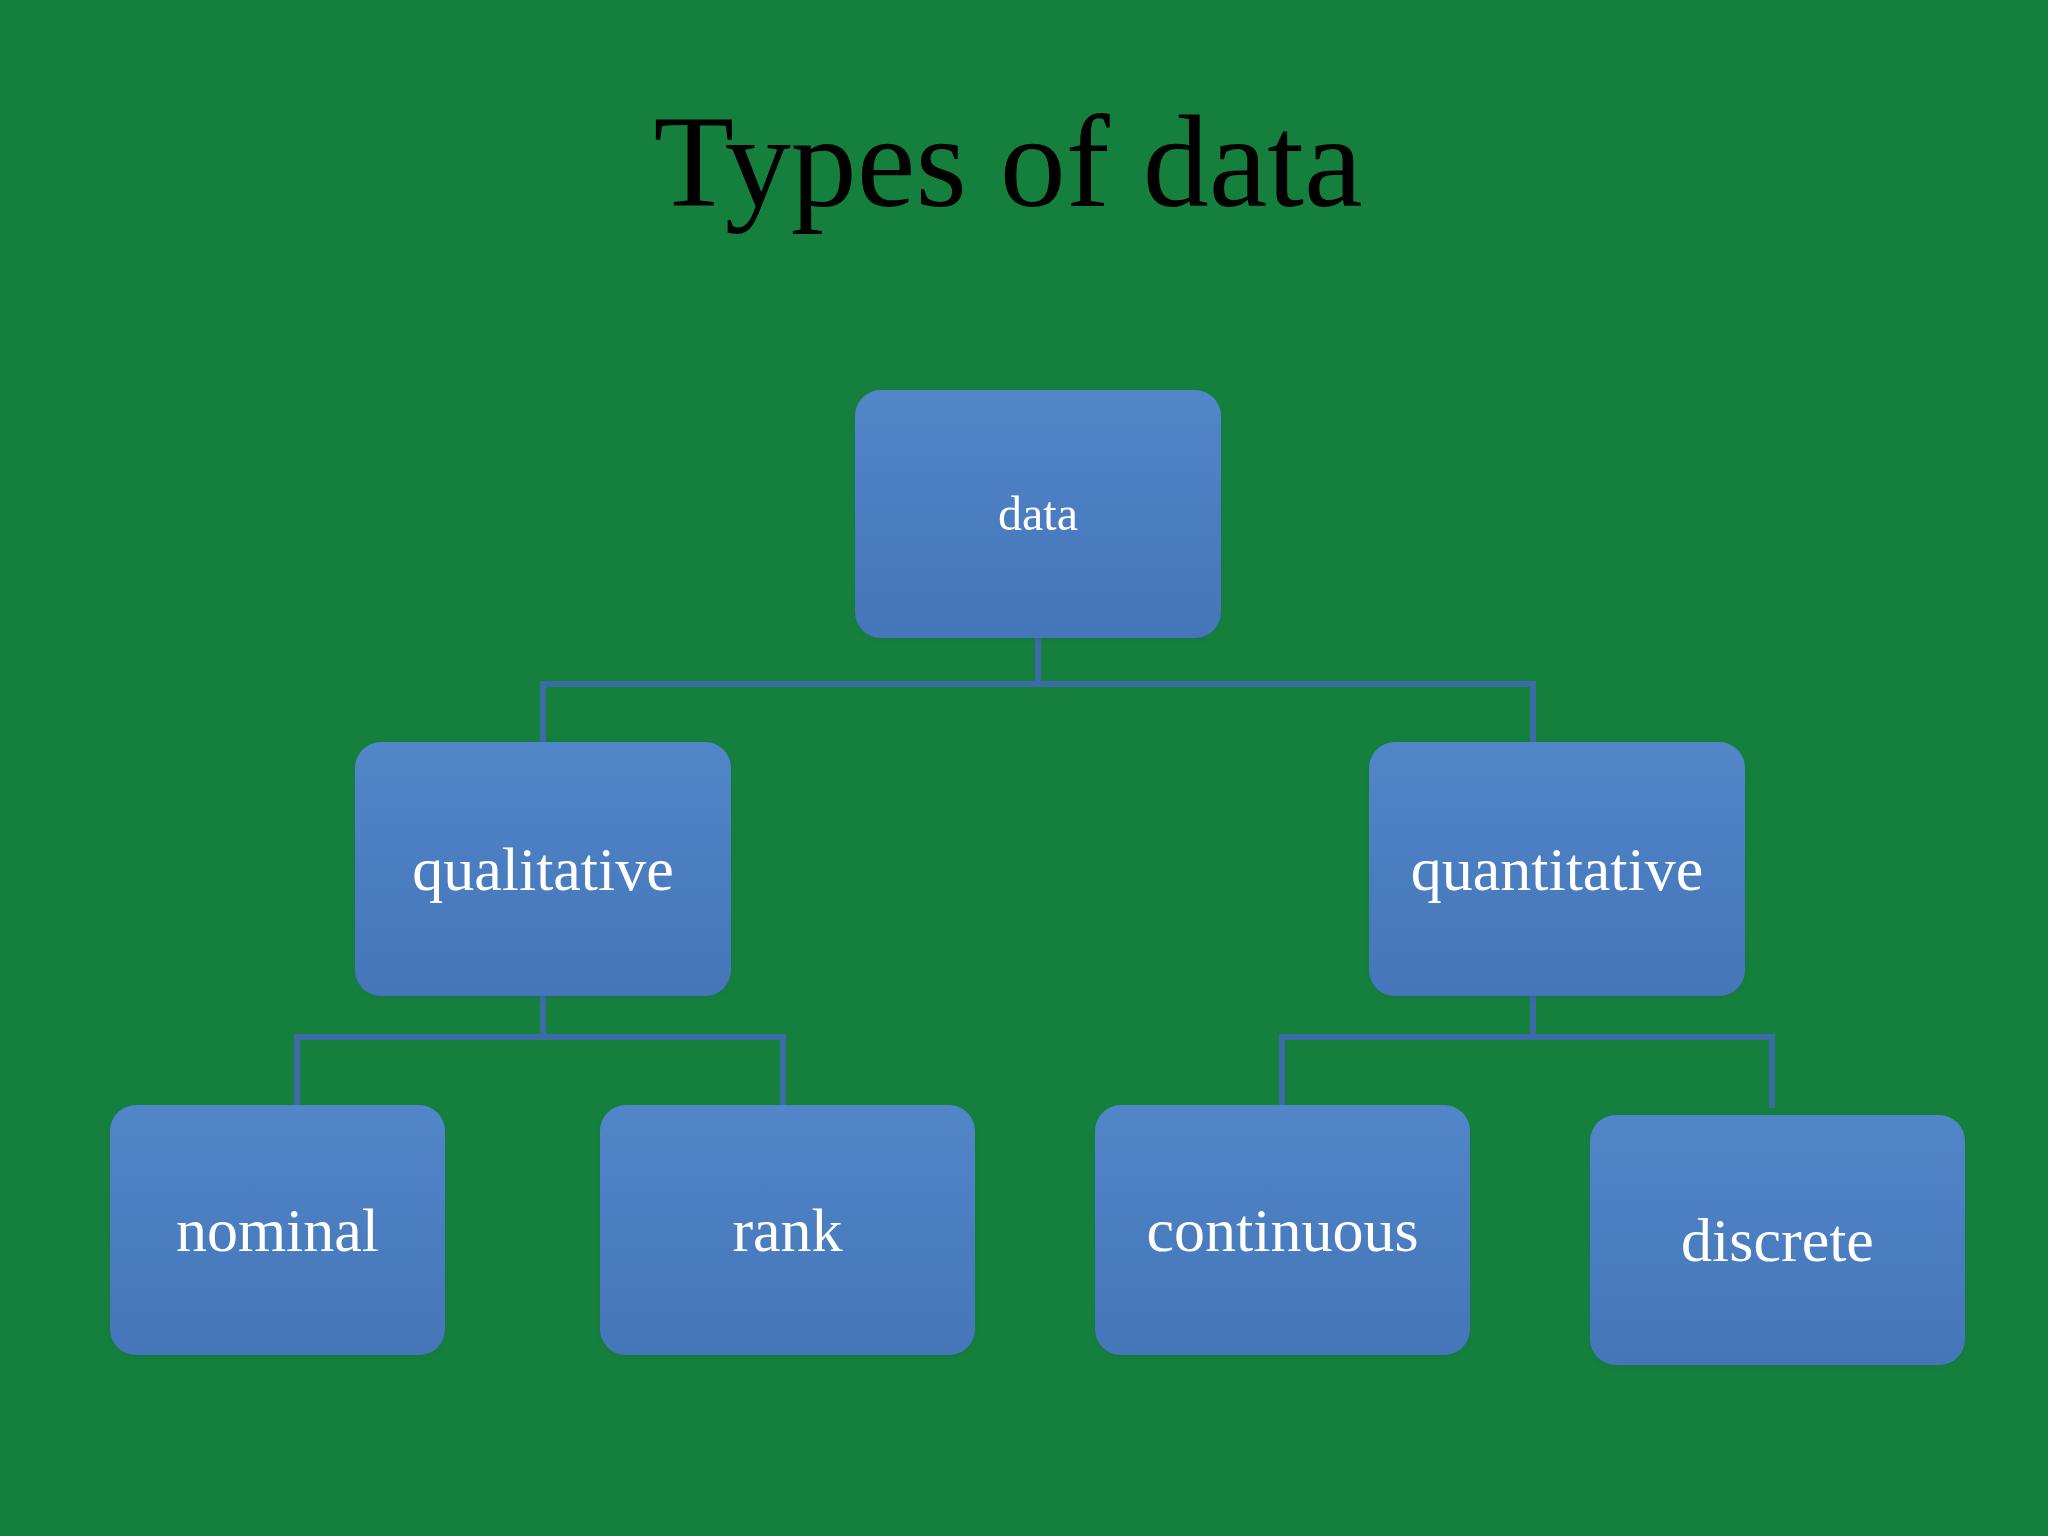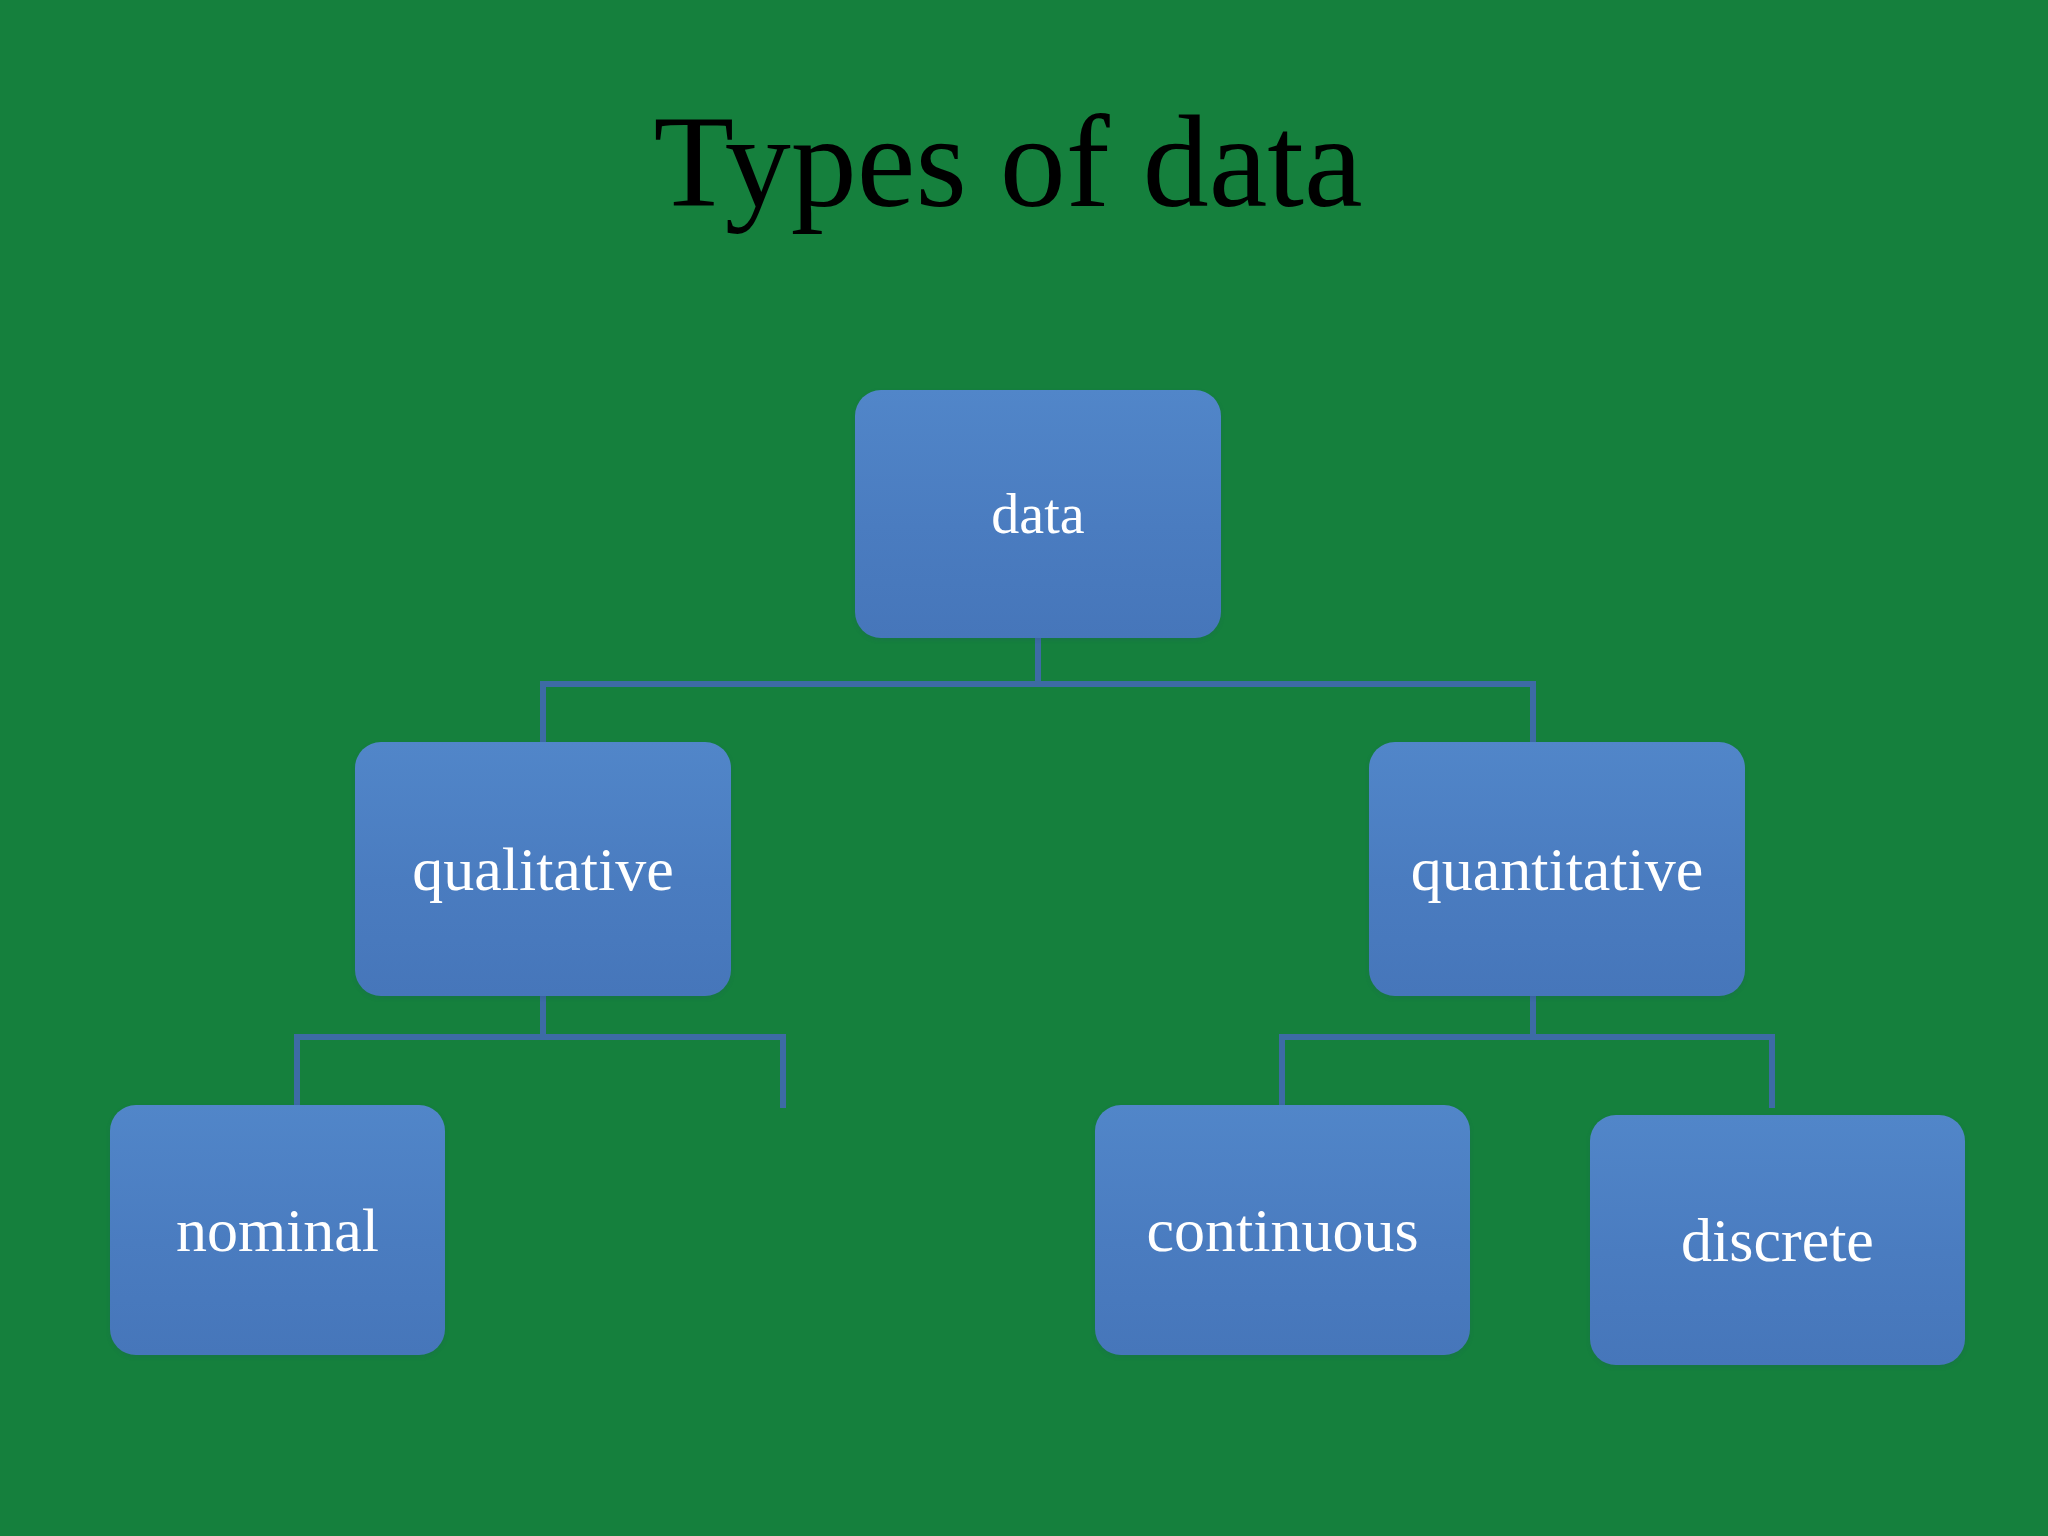--- a/index.html
+++ b/index.html
@@ -57,21 +57,21 @@
     text-align: center;
     line-height: 1.0;
     padding: 0 10px;
     white-space: nowrap;
   }
 
   
   #node-data {
     left: 855px;  top: 390px;  width: 366px;  height: 248px;
   }
-  #node-data .label { font-size: 56px; }
+  #node-data .label { font-size: 48px; }
 
   
   #node-qualitative {
     left: 355px;  top: 742px;  width: 376px;  height: 254px;
   }
   #node-quantitative {
     left: 1345px; top: 742px;  width: 376px;  height: 254px; margin-left: 24px;
   }
   #node-qualitative .label,
   #node-quantitative .label { font-size: 62px; }
@@ -142,20 +142,23 @@
   <div class="node" id="node-qualitative">
     <span class="label">qualitative</span>
   </div>
   <div class="node" id="node-quantitative">
     <span class="label">quantitative</span>
   </div>
 
   <div class="node" id="node-nominal">
     <span class="label">nominal</span>
   </div>
+  <div class="node" id="node-rank">
+    <span class="label">rank</span>
+  </div>
   <div class="node" id="node-continuous">
     <span class="label">continuous</span>
   </div>
   <div class="node" id="node-discrete">
     <span class="label">discrete</span>
   </div>
 
 </div>
 
 </body></html>

